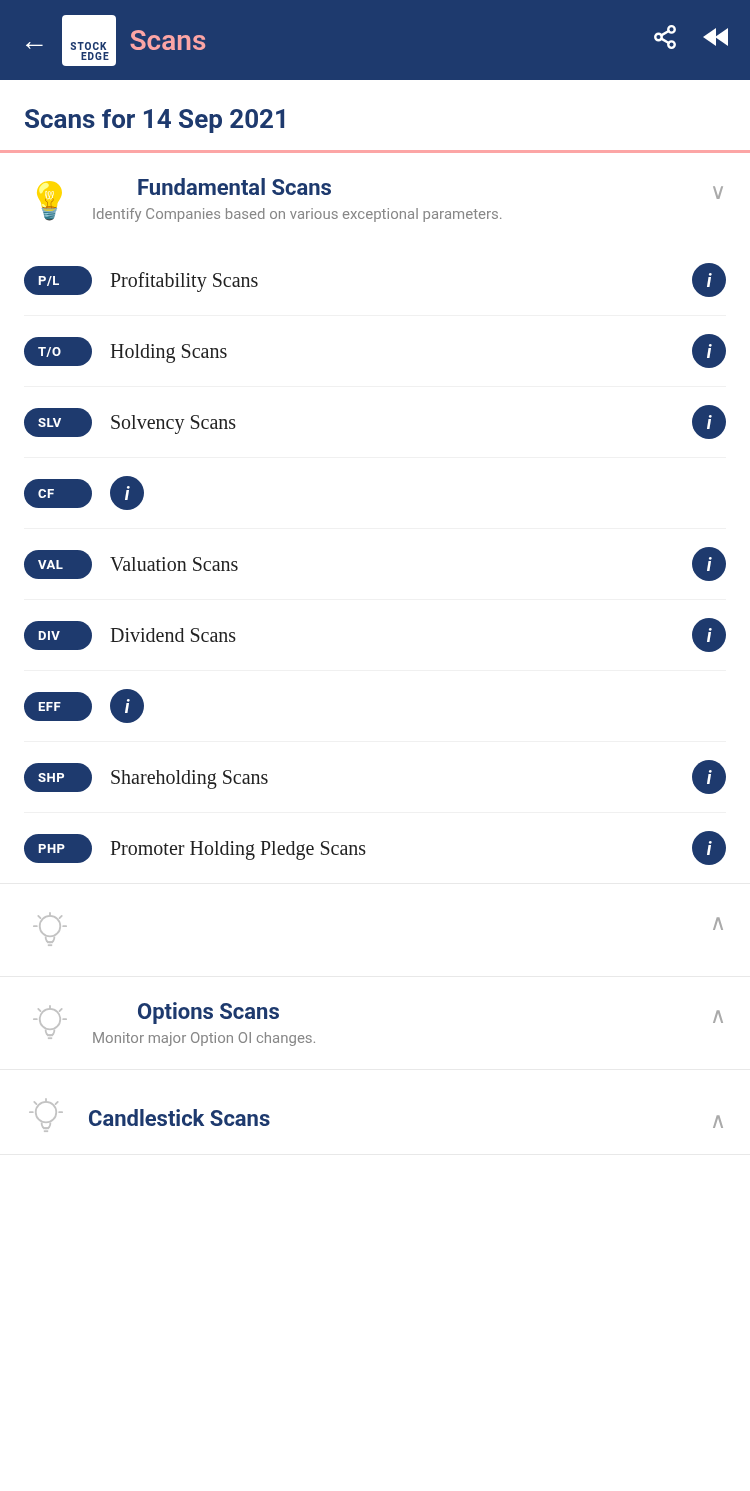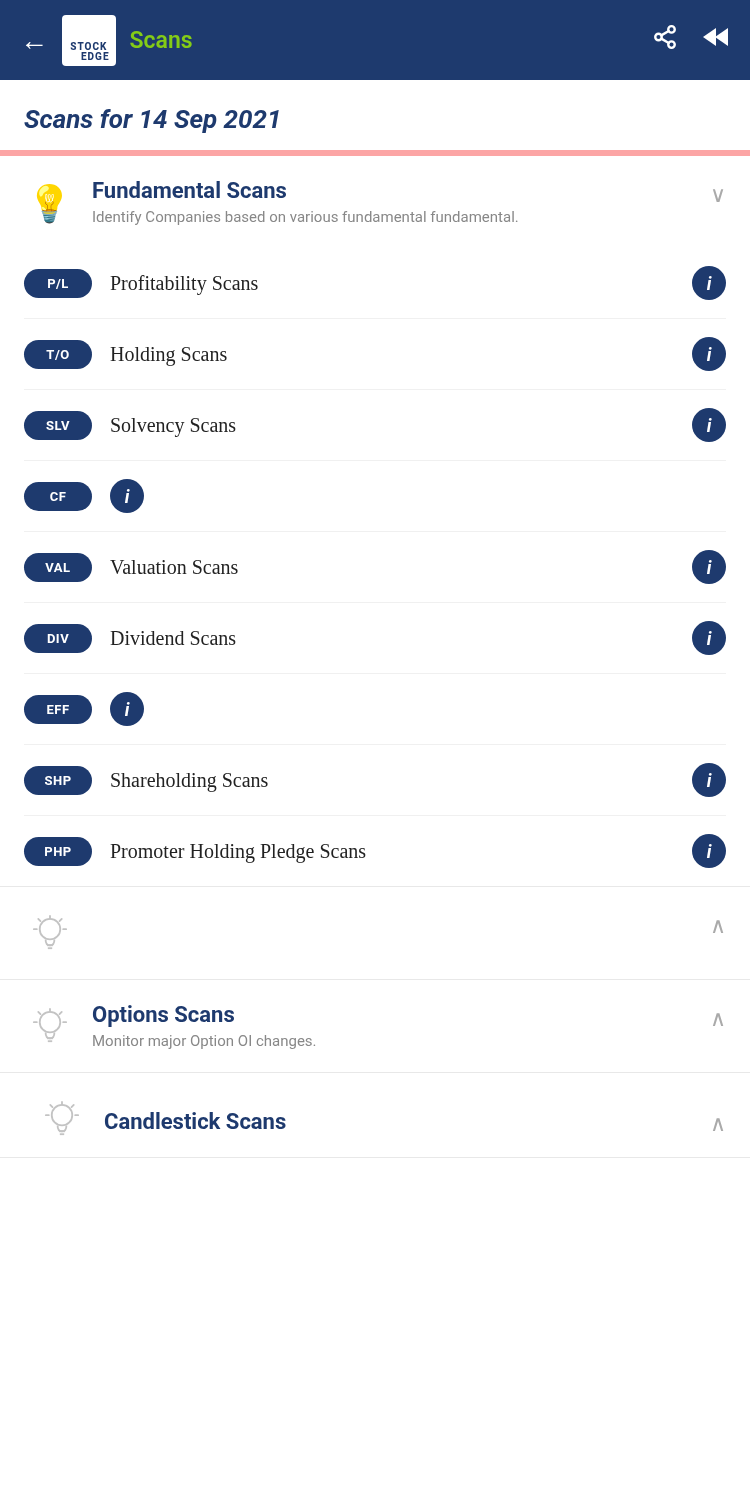--- a/index.html
+++ b/index.html
@@ -48,40 +48,39 @@
       margin-top: 23px;
     }
     .logo-box .logo-bottom {
       font-size: 10px;
       font-weight: 800;
       color: #1e3a6e;
       letter-spacing: 1px;
       margin-left: 13px;
     }
     .header-title {
-      color: #84cc16;
-      font-size: 23px;
+      color: #fca5a5;
+      font-size: 28px;
       font-weight: 600;
     }
     .header-right {
       display: flex;
       align-items: center;
       gap: 22px;
     }
     .header-icon {
       color: white;
       font-size: 24px;
       cursor: pointer;
     }
 
     
     .page-title-bar {
       padding: 24px 39px 16px 24px;
-      border-bottom: 6px solid #fca5a5;
-      font-style: italic;
+      border-bottom: 3px solid #fca5a5;
     }
     .page-title {
       font-size: 26px;
       font-weight: 700;
       color: #1e3a6e;
     }
 
     
     .scan-section {
       border-bottom: 1px solid #e8e8e8;
@@ -112,20 +111,21 @@
       justify-content: center;
     }
     .section-text {
       flex: 1;
     }
     .section-title {
       font-size: 22px;
       font-weight: 700;
       color: #1e3a6e;
       margin-bottom: 4px;
+      margin-left: 45px;
     }
     .section-desc {
       font-size: 15px;
       color: #888;
       line-height: 1.4;
     }
     .section-chevron {
       font-size: 22px;
       color: #aaa;
       margin-left: 10px;
@@ -148,21 +148,20 @@
     }
     .scan-badge {
       background: #1e3a6e;
       color: white;
       font-size: 13px;
       font-weight: 700;
       padding: 7px 14px;
       border-radius: 20px;
       margin-right: 18px;
       min-width: 68px;
-      text-align: center;
       letter-spacing: 0.5px;
     }
     .scan-label {
       flex: 1;
       font-size: 20px;
       color: #222;
       font-weight: 400;
       font-family: Liberation Serif, serif;
     }
     .info-icon {
@@ -185,21 +184,21 @@
     .bulb-outline {
       width: 44px;
       height: 44px;
       opacity: 0.35;
     }
 
     
     .candlestick-header {
       display: flex;
       align-items: center;
-      padding: 22px 24px 10px 36px;
+      padding: 22px 24px 10px 20px;
       cursor: pointer;
     }
     .candlestick-title {
       font-size: 22px;
       font-weight: 700;
       color: #1e3a6e;
     }
   </style>
 </head>
 <body>
@@ -239,21 +238,21 @@
 </div>
 
 <div class="scan-section">
   <div class="scan-section-header">
     <div class="section-icon">
       
       💡
     </div>
     <div class="section-text">
       <div class="section-title">Fundamental Scans</div>
-      <div class="section-desc">Identify Companies based on various fundamental fundamental.</div>
+      <div class="section-desc">Identify Companies based on various exceptional parameters.</div>
     </div>
     <span class="section-chevron">∨</span>
   </div>
 
   <div class="scan-items">
 
     <div class="scan-item">
       <span class="scan-badge">P/L</span>
       <span class="scan-label">Profitability Scans</span>
       <div class="info-icon">i</div>

